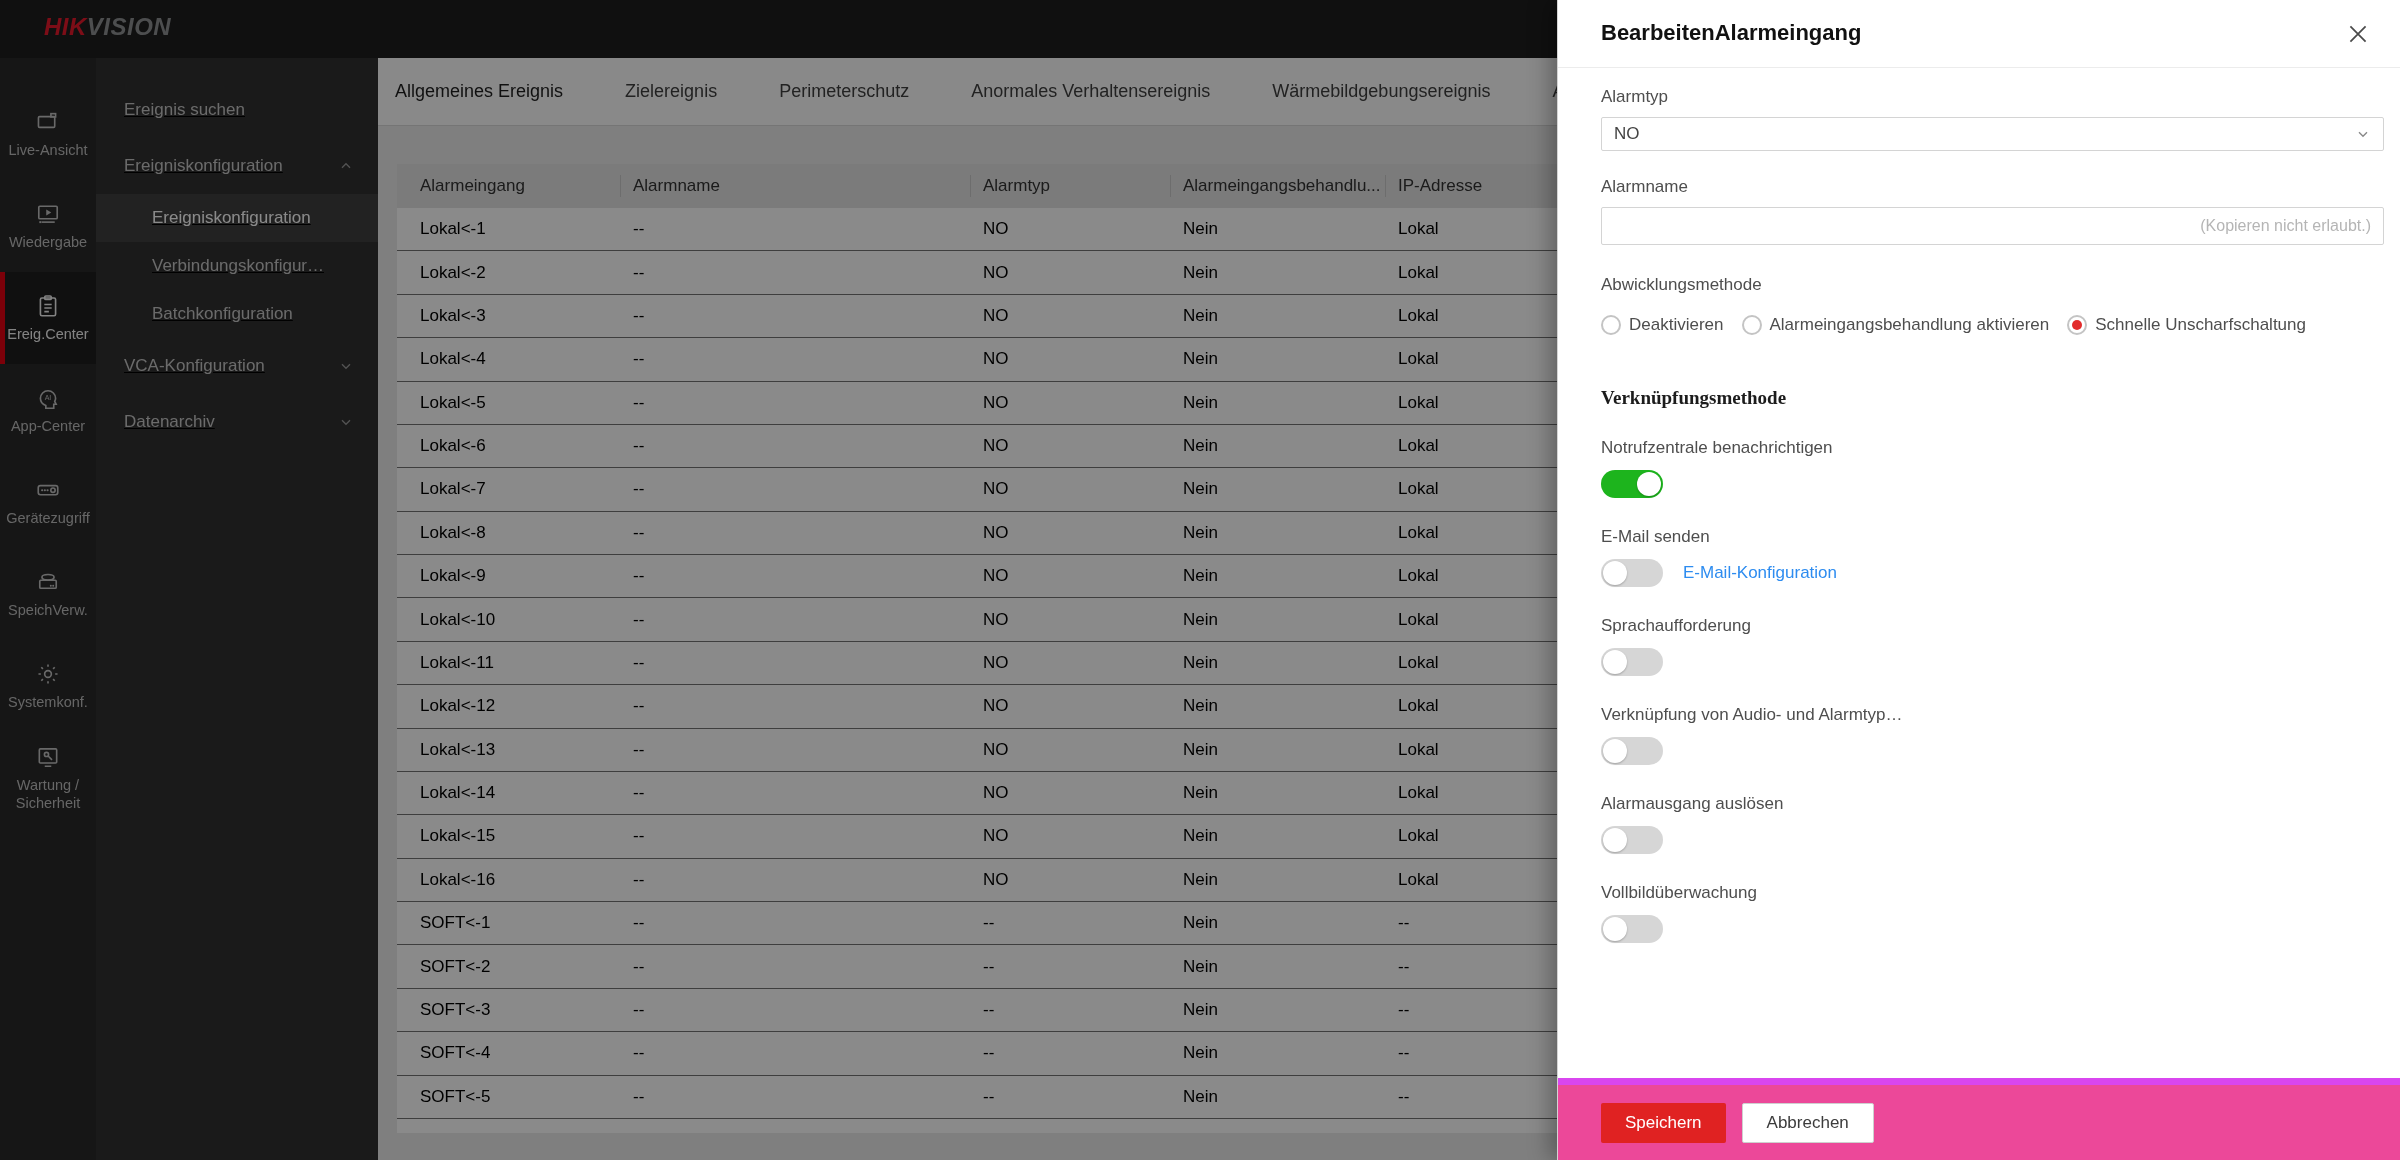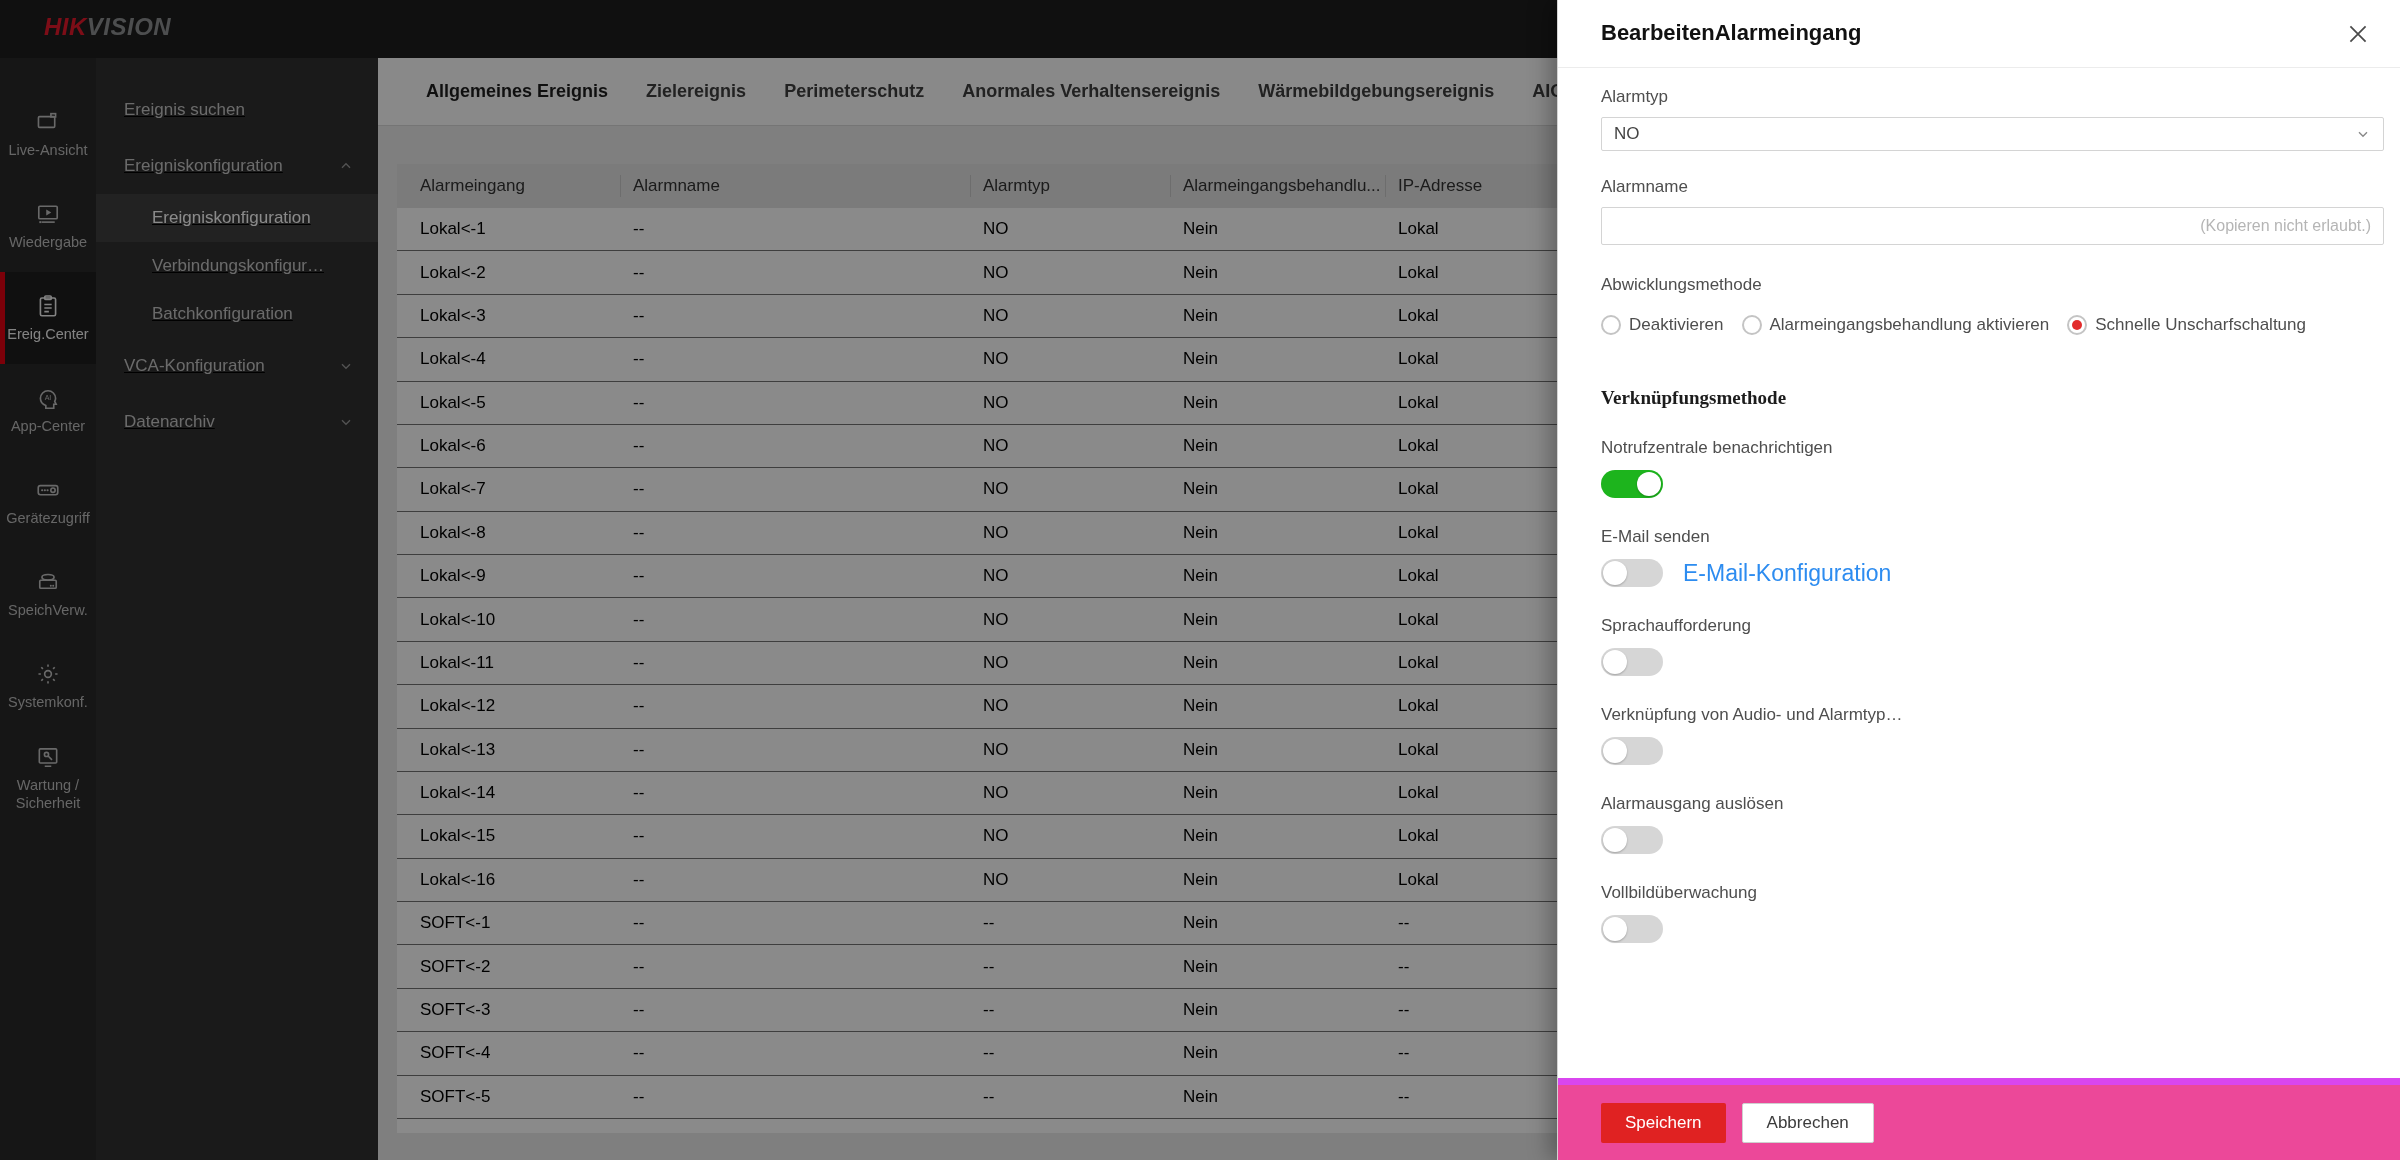--- a/index.html
+++ b/index.html
@@ -26,21 +26,21 @@
   
   .subbar{position:absolute;left:96px;top:58px;width:282px;bottom:0;background:#313131;z-index:9;padding-top:24px;text-decoration:underline;}
   .menu-item{position:relative;display:flex;align-items:center;font-size:17px;color:#c6c6c6;cursor:pointer;}
   .menu-item.top{height:56px;padding-left:28px;}
   .menu-item.sub{height:48px;padding-left:56px;}
   .menu-item.active{background:#404040;color:#fff;}
   .menu-chevron{position:absolute;right:24px;top:50%;margin-top:-8px;color:#9a9a9a;height:16px;}
 
   
   .main{position:absolute;left:378px;top:58px;right:0;bottom:0;background:#eaeaea;z-index:5;}
-  .tabs{height:68px;background:#fdfdfd;border-bottom:1px solid #d9d9d9;display:flex;align-items:center;padding-left:48px;gap:38px;font-weight:bold;}
+  .tabs{height:68px;background:#fdfdfd;border-bottom:1px solid #d9d9d9;display:flex;align-items:center;padding-left:17px;gap:62px;}
   .tab{font-size:18px;color:#3f3f3f;white-space:nowrap;cursor:pointer;}
   .tab.active{color:#1f1f1f;}
 
   .card{position:absolute;left:19px;top:106px;width:1972px;bottom:27px;background:#fff;}
   .thead{height:44px;background:#e4e4e4;display:grid;grid-template-columns:201px 350px 200px 215px 1fr;padding-left:23px;align-items:center;font-size:17px;color:#333;}
   .th{height:22px;line-height:22px;border-right:1px solid #c9c9c9;padding-right:8px;overflow:hidden;white-space:nowrap;}
   .th:first-child{padding-left:0;}
   .th + .th{padding-left:12px;}
   .th:last-child{border-right:none;}
   .tr{display:grid;grid-template-columns:201px 350px 200px 215px 1fr;padding-left:23px;align-items:center;height:43.38px;border-bottom:1px solid #737373;font-size:17px;color:#000000;cursor:pointer;}
@@ -70,21 +70,21 @@
   .radio{width:20px;height:20px;border:2px solid #c4c4c4;border-radius:50%;margin-right:8px;position:relative;flex:none;background:#fff;}
   .radio.checked::after{content:'';position:absolute;left:3px;top:3px;right:3px;bottom:3px;border-radius:50%;background:#e22b2b;}
   .section-title{margin-top:52px;font-family:"Liberation Serif",serif;font-weight:bold;font-size:19px;color:#1c1c1c;}
   .toggle-group{margin-top:27px;}
   .toggle-label{font-size:17px;color:#4e4e4e;line-height:24px;}
   .toggle-row{margin-top:10px;display:flex;align-items:center;gap:20px;height:28px;}
   .toggle{width:62px;height:28px;border-radius:14px;background:#d6d6d6;position:relative;cursor:pointer;flex:none;}
   .toggle .knob{position:absolute;top:2px;left:2px;width:24px;height:24px;border-radius:50%;background:#fff;box-shadow:0 1px 2px rgba(0,0,0,0.25);}
   .toggle.on{background:var(--toggle-on);}
   .toggle.on .knob{left:36px;}
-  .link{color:var(--link-blue);font-size:23px;cursor:pointer;text-decoration:none;}
+  .link{color:var(--link-blue);font-size:17px;cursor:pointer;text-decoration:none;}
 
   .modal-footer{position:absolute;left:0;right:0;bottom:0;height:82px;border-top:7px solid #d946ef;display:flex;align-items:center;padding-left:43px;gap:16px;background:#ec4899;}
   .btn{height:40px;padding:0 24px;font-size:17px;border-radius:2px;display:flex;align-items:center;cursor:pointer;border:none;}
   .btn-primary{background:var(--accent-red);color:#fff;}
   .btn-secondary{background:#fff;border:1px solid #cfcfcf;color:#3c3c3c;}
 
   svg{display:block;}
 </style>
 </head>
 <body>

